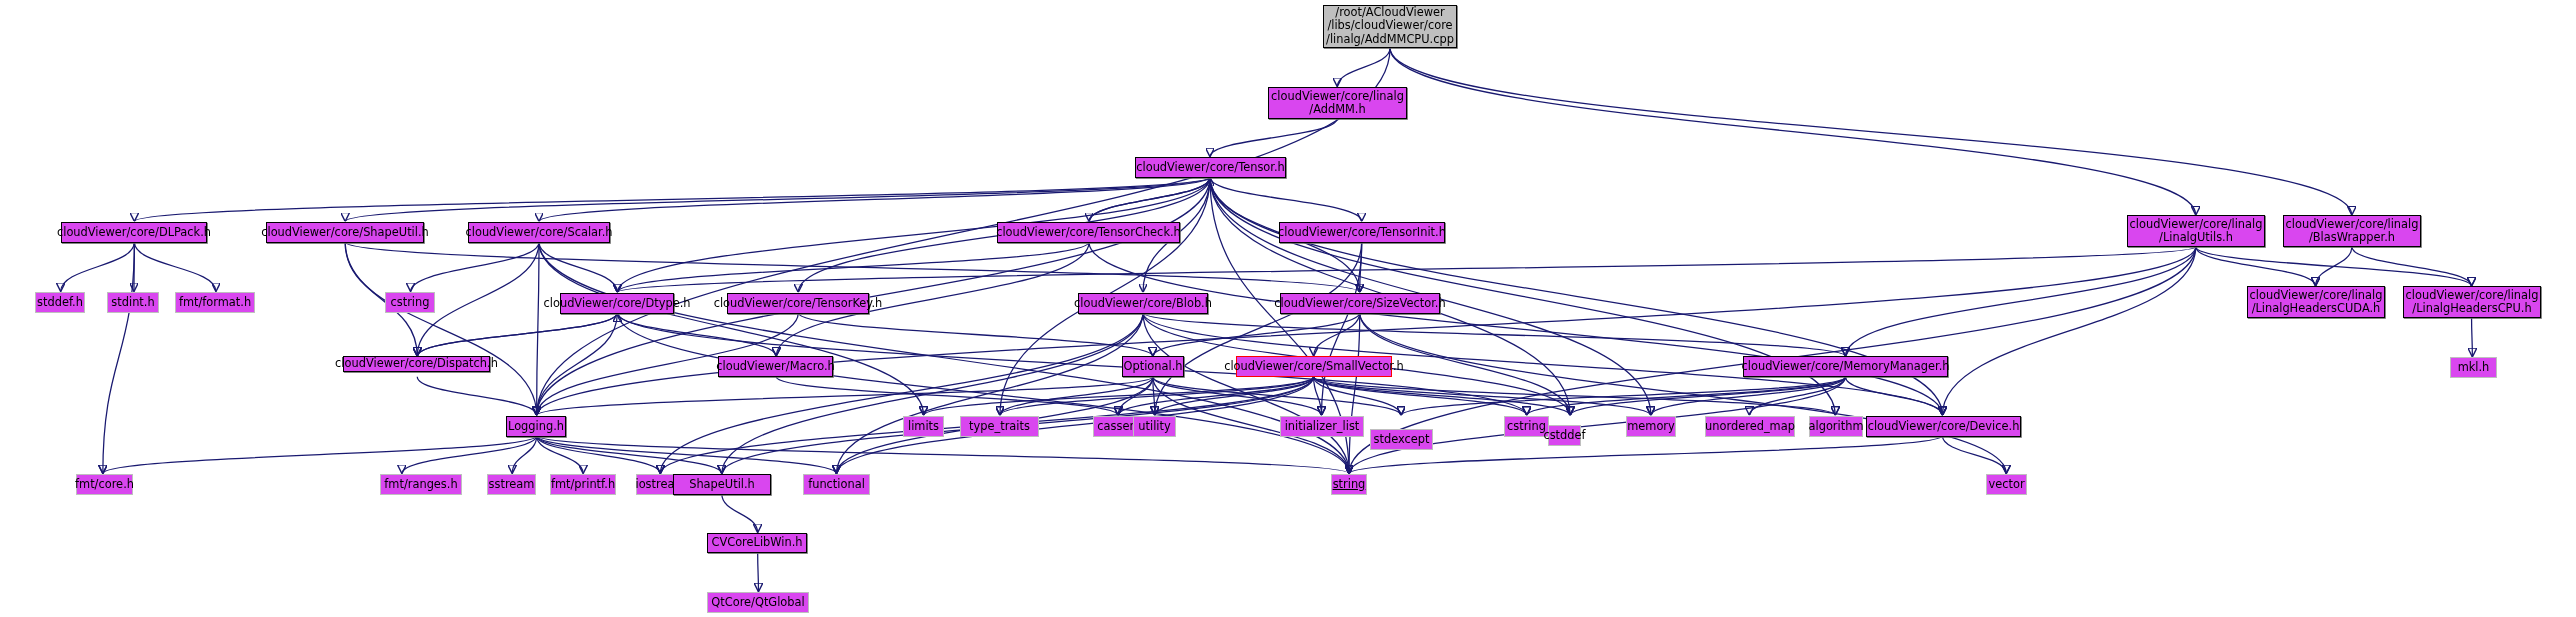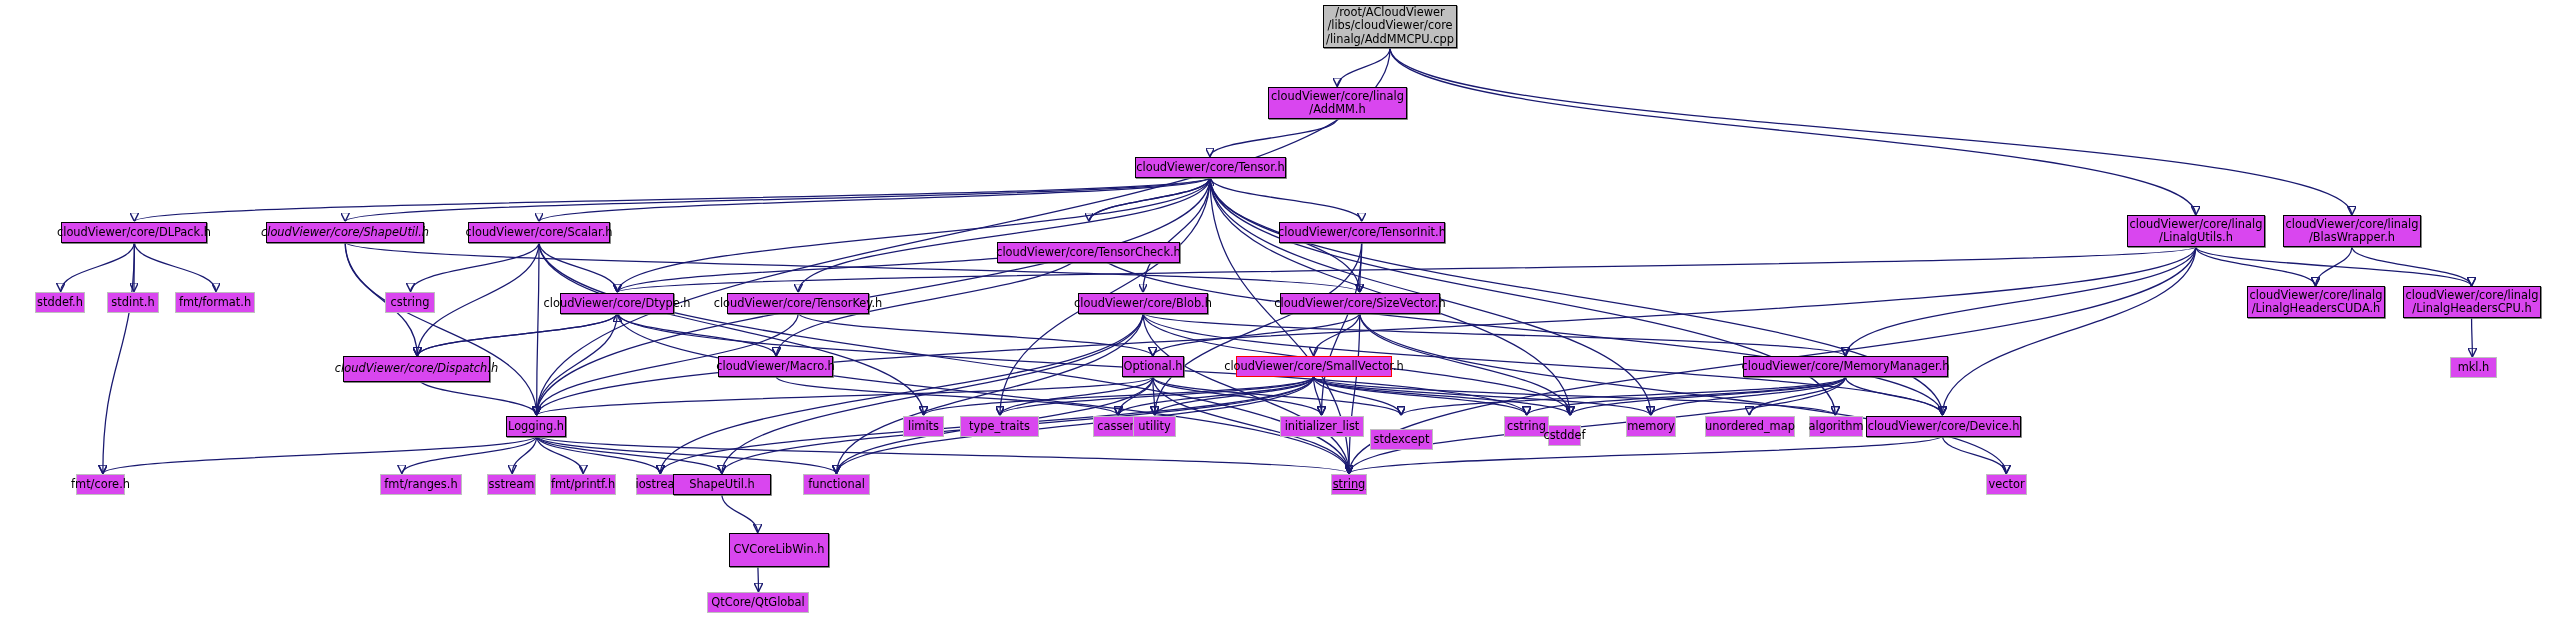--- a/index.html
+++ b/index.html
@@ -140,69 +140,69 @@
     </svg>
 
   <div class="node root" style="left:1323px;top:4.7px;width:134px;height:43px;">/root/ACloudViewer
 /libs/cloudViewer/core
 /linalg/AddMMCPU.cpp</div>
   <div class="node local" style="left:1268px;top:87px;width:139px;height:32px;">cloudViewer/core/linalg
 /AddMM.h</div>
   <div class="node local" style="left:1135px;top:157px;width:151px;height:20.5px;">cloudViewer/core/Tensor.h</div>
 
   <div class="node local" style="left:61px;top:222px;width:146px;height:20.5px;">cloudViewer/core/DLPack.h</div>
-  <div class="node local" style="left:266px;top:222px;width:158px;height:20.5px;font-style:italic;">cloudViewer/core/ShapeUtil.h</div>
+  <div class="node local" style="left:266px;top:222px;width:158px;height:20.5px;">cloudViewer/core/ShapeUtil.h</div>
   <div class="node local" style="left:468px;top:222px;width:142px;height:20.5px;">cloudViewer/core/Scalar.h</div>
-  <div class="node local" style="left:997px;top:222px;width:183px;height:20.5px;margin-top:20px;">cloudViewer/core/TensorCheck.h</div>
+  <div class="node local" style="left:997px;top:222px;width:183px;height:20.5px;">cloudViewer/core/TensorCheck.h</div>
   <div class="node local" style="left:1279px;top:222px;width:166px;height:20.5px;">cloudViewer/core/TensorInit.h</div>
   <div class="node local" style="left:2127px;top:215px;width:138px;height:32px;">cloudViewer/core/linalg
 /LinalgUtils.h</div>
   <div class="node local" style="left:2283px;top:215px;width:138px;height:32px;">cloudViewer/core/linalg
 /BlasWrapper.h</div>
 
   <div class="node system" style="left:35px;top:292px;width:50px;height:20.5px;">stddef.h</div>
   <div class="node system" style="left:107px;top:292px;width:52px;height:20.5px;">stdint.h</div>
   <div class="node system" style="left:175px;top:292px;width:80px;height:20.5px;">fmt/format.h</div>
   <div class="node system" style="left:385px;top:292px;width:50px;height:20.5px;">cstring</div>
   <div class="node local" style="left:560px;top:293px;width:114px;height:20.5px;">cloudViewer/core/Dtype.h</div>
   <div class="node local" style="left:727px;top:293px;width:142px;height:20.5px;">cloudViewer/core/TensorKey.h</div>
   <div class="node local" style="left:1078px;top:293px;width:130px;height:20.5px;">cloudViewer/core/Blob.h</div>
   <div class="node local" style="left:1280px;top:293px;width:160px;height:20.5px;">cloudViewer/core/SizeVector.h</div>
   <div class="node local" style="left:2247px;top:286px;width:138px;height:32px;">cloudViewer/core/linalg
 /LinalgHeadersCUDA.h</div>
   <div class="node local" style="left:2403px;top:286px;width:138px;height:32px;">cloudViewer/core/linalg
 /LinalgHeadersCPU.h</div>
   <div class="node system" style="left:2450px;top:357px;width:47px;height:20.5px;">mkl.h</div>
 
-  <div class="node local" style="left:343px;top:356px;width:147px;height:26px;font-style:italic;">cloudViewer/core/Dispatch.h</div>
+  <div class="node local" style="left:343px;top:356px;width:147px;height:16px;">cloudViewer/core/Dispatch.h</div>
   <div class="node local" style="left:718px;top:356px;width:115px;height:20.5px;">cloudViewer/Macro.h</div>
   <div class="node local" style="left:1122px;top:356px;width:62px;height:20.5px;">Optional.h</div>
   <div class="node highlight" style="left:1236px;top:356px;width:156px;height:20.5px;">cloudViewer/core/SmallVector.h</div>
   <div class="node local" style="left:1743px;top:356px;width:205px;height:20.5px;">cloudViewer/core/MemoryManager.h</div>
 
   <div class="node local" style="left: 506px; top: 416px; width: 60px; height: 20.5px;">Logging.h</div>
   <div class="node system" style="left: 903px; top: 416px; width: 41px; height: 20.5px;">limits</div>
   <div class="node system" style="left: 960px; top: 416px; width: 79px; height: 20.5px;">type_traits</div>
   <div class="node system" style="left: 1093px; top: 416px; width: 50px; height: 20.5px;">cassert</div>
   <div class="node system" style="left: 1133px; top: 416px; width: 43px; height: 20.5px;">utility</div>
   <div class="node system" style="left: 1280px; top: 416px; width: 84px; height: 20.5px;">initializer_list</div>
   <div class="node system" style="left: 1370px; top: 416px; width: 63px; height: 20.5px; margin-top: 13px;">stdexcept</div>
   <div class="node system" style="left: 1504px; top: 416px; width: 45px; height: 20.5px;">cstring</div>
   <div class="node system" style="left: 1548px; top: 416px; width: 33px; height: 20.5px; margin-top: 9px;">cstddef</div>
   <div class="node system" style="left: 1626px; top: 416px; width: 50px; height: 20.5px;">memory</div>
   <div class="node system" style="left: 1705px; top: 416px; width: 90px; height: 20.5px;">unordered_map</div>
   <div class="node system" style="left: 1809px; top: 416px; width: 54px; height: 20.5px;">algorithm</div>
   <div class="node local" style="left:1866px;top:416px;width:155px;height:20.5px;">cloudViewer/core/Device.h</div>
 
-  <div class="node system" style="left:76px;top:474px;width:49px;height:20.5px;">fmt/core.h</div>
+  <div class="node system" style="left:76px;top:474px;width:57px;height:20.5px;">fmt/core.h</div>
   <div class="node system" style="left: 380px; top: 474px; width: 82px; height: 20.5px;">fmt/ranges.h</div>
   <div class="node system" style="left: 487px; top: 474px; width: 49px; height: 20.5px;">sstream</div>
   <div class="node system" style="left: 550px; top: 474px; width: 66px; height: 20.5px;">fmt/printf.h</div>
   <div class="node system" style="left: 636px; top: 474px; width: 49px; height: 20.5px;">iostream</div>
   <div class="node local" style="left: 673px; top: 474px; width: 98px; height: 20.5px;">ShapeUtil.h</div>
   <div class="node system" style="left: 803px; top: 474px; width: 67px; height: 20.5px;">functional</div>
   <div class="node system" style="left: 1331px; top: 474px; width: 36px; height: 20.5px; text-decoration: underline;">string</div>
   <div class="node system" style="left: 1986px; top: 474px; width: 41px; height: 20.5px;">vector</div>
 
-  <div class="node local" style="left:729px;top:533px;width:100px;height:34px;">CVCoreLibWin.h</div>
+  <div class="node local" style="left:707px;top:533px;width:100px;height:20px;">CVCoreLibWin.h</div>
   <div class="node system" style="left:707px;top:592px;width:102px;height:20.5px;">QtCore/QtGlobal</div>
 </div>
 
 
 </body></html>

